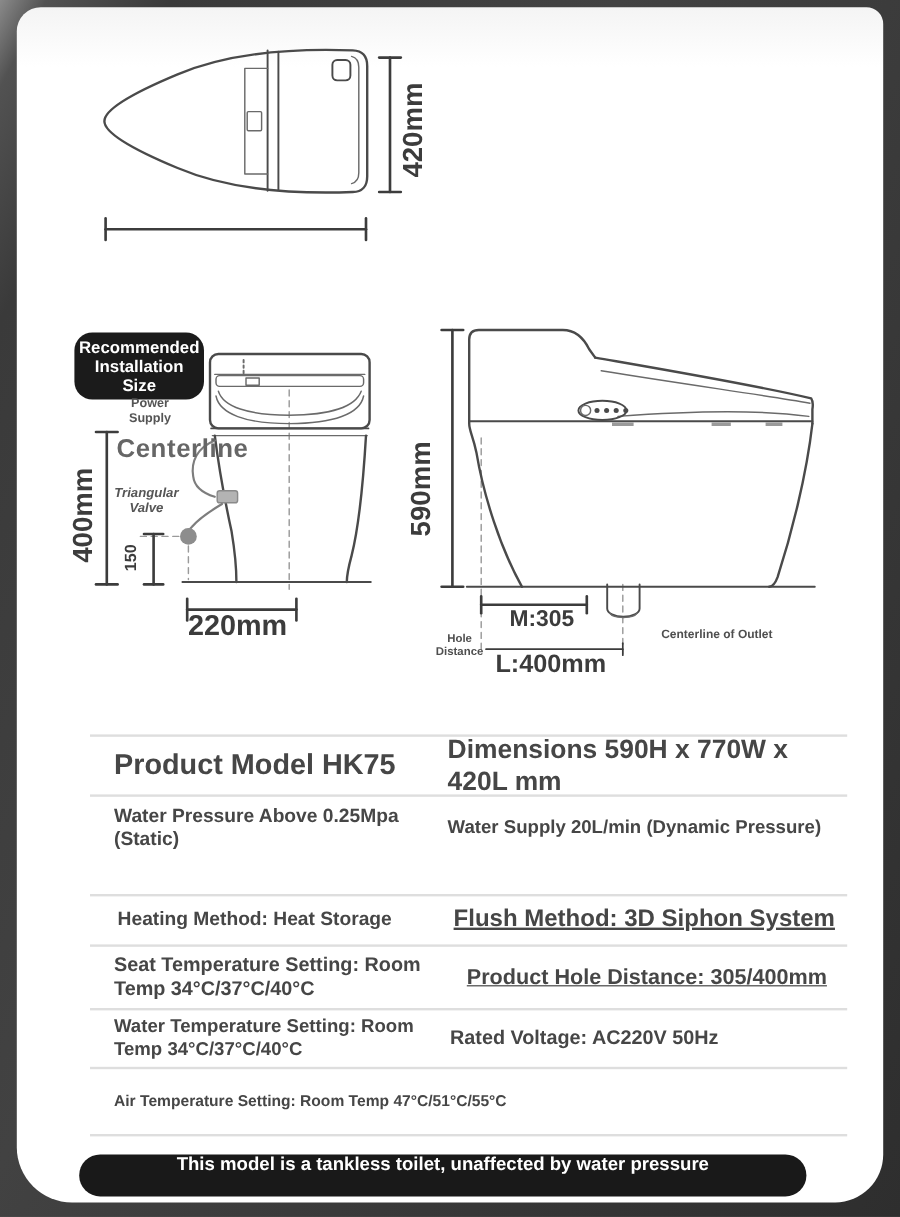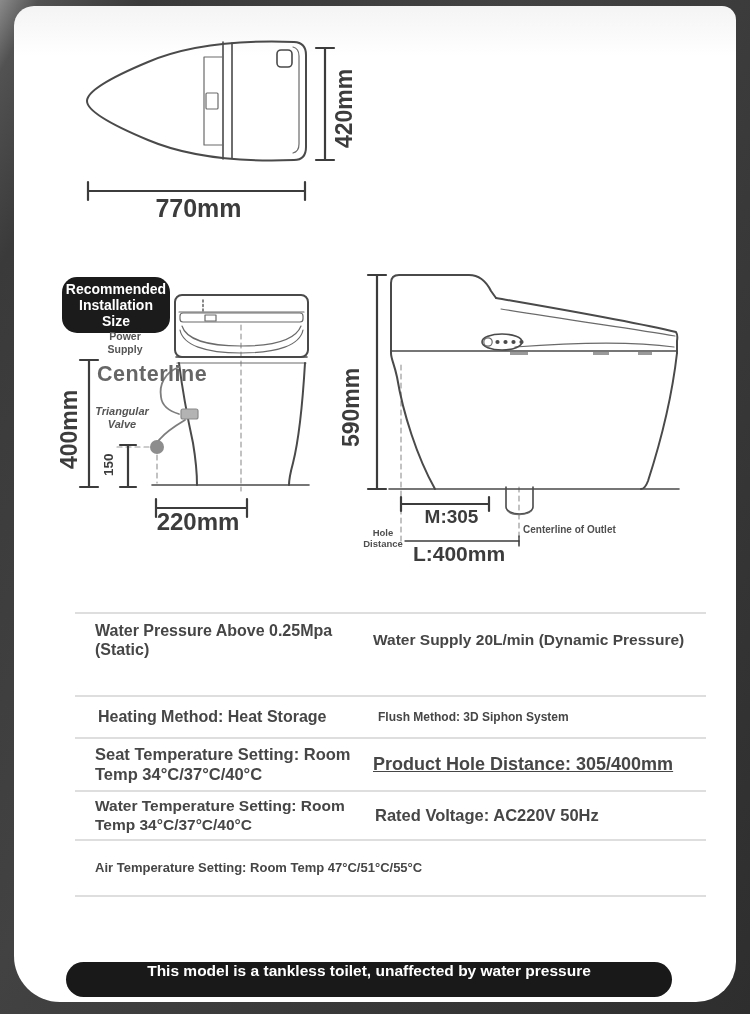--- a/index.html
+++ b/index.html
@@ -39,22 +39,22 @@
   }
   .badge span { display:block; }
   .curvature { position:absolute; left:97px; top:362px; font-size:21.5px; font-weight:bold; color:#666666; letter-spacing:0.5px; }
   .spec { position:absolute; left:75px; top:612px; width:631px; color:#464646; }
   .spec-row { display:flex; align-items:center; border-top:2px solid #dedede; }
   .spec-row.last { border-bottom:2px solid #dedede; }
   .cell-l { width:285px; padding-left:20px; font-weight:bold; line-height:1.18; }
   .cell-r { flex:1; padding-left:13px; font-weight:bold; line-height:1.18; white-space:nowrap; }
   .r1 { height:50px; } .r1 .cell-l { font-size:24px; } .r1 .cell-r { font-size:22px; white-space:normal; }
   .r2 { height:55px; } .r2 .cell-l { font-size:16px; } .r2 .cell-r { font-size:15.5px; }
-  .r3 { height:42px;margin-top:28px; } .r3 .cell-l { font-size:16px; white-space:nowrap; padding-left:23px; } .r3 .cell-r { font-size:12px; padding-left:18px; }
-  .r4 { height:53px; } .r4 .cell-l { font-size:16.5px; } .r4 .cell-r { font-size:18px;text-decoration:underline; }
+  .r3 { height:42px;margin-top:28px; } .r3 .cell-l { font-size:16px; white-space:nowrap; padding-left:23px; } .r3 .cell-r { font-size:20px; padding-left:18px;text-decoration:underline; }
+  .r4 { height:53px;gap:16px; } .r4 .cell-l { font-size:16.5px; } .r4 .cell-r { font-size:18px;text-decoration:underline; }
   .r5 { height:49px; } .r5 .cell-l { font-size:15.5px; } .r5 .cell-r { font-size:16.5px; padding-left:15px; }
   .r6 { height:58px; } .r6 .cell-l { width:100%; font-size:13px; white-space:nowrap; }
   .footer-pill {
     position:absolute; left:66px; top:962px; width:606px; height:35px;
     background:#191919; border-radius:18px; color:#ffffff;
     display:flex; align-items:flex-start; justify-content:center;
     font-size:15.5px; font-weight:bold;
   }
 </style>
 </head>
@@ -72,21 +72,20 @@
     <rect class="thin" x="126" y="58" width="12" height="16" rx="1"></rect>
     <rect class="mid" x="197" y="15" width="15" height="17" rx="4"></rect>
     <path class="dim" d="M245,13 V125"></path>
     <path class="dim" d="M236,13 H254"></path>
     <path class="dim" d="M236,125 H254"></path>
     <path class="dim" d="M8,156 H225"></path>
     <path class="dim" d="M8,147 V165"></path>
     <path class="dim" d="M225,147 V165"></path>
   </svg>
   <div class="vlabel" style="left:330px; top:52px; width:28px; height:112px; font-size:23px;">420mm</div>
-  <div class="dimlabel" style="left:136px; top:196px; width:125px; font-size:25px;">770mm</div>
 
   <div class="badge">
     <span>Recommended</span>
     <span>Installation Size</span>
   </div>
 
   <svg style="left:55px; top:275px;" width="265" height="265" viewBox="0 0 265 265">
     <path class="dash" d="M186,50 V216"></path>
     <path class="dash" d="M62,172 H94"></path>
     <path class="dash" d="M102,180 V208"></path>
@@ -150,23 +149,27 @@
     <path class="dim" d="M66,239 H154"></path>
     <path class="dim" d="M66,232 V246"></path>
     <path class="dim" d="M154,232 V246"></path>
     <path class="dimthin" d="M70,276 H184"></path>
     <path class="dimthin" d="M184,271 V281"></path>
   </svg>
   <div class="vlabel" style="left:337px; top:355px; width:28px; height:105px; font-size:23px;">590mm</div>
   <div class="dimlabel" style="left:414px; top:507px; width:75px; font-size:19px;">M:305</div>
   <div class="small-note" style="left:357px; top:527px; width:52px; font-size:9.5px; color:#4f4f4f;">Hole Distance</div>
   <div class="dimlabel" style="left:404px; top:543px; width:110px; font-size:21px;">L:400mm</div>
-  <div class="small-note" style="left:523px; top:524px; width:95px; font-size:10px; text-align:left; color:#4f4f4f;">Centerline of Outlet</div>
+  <div class="small-note" style="left:551px; top:524px; width:95px; font-size:10px; text-align:left; color:#4f4f4f;">Centerline of Outlet</div>
 
   <div class="spec">
+    <div class="spec-row r1">
+      <div class="cell-l">Product Model HK75</div>
+      <div class="cell-r">Dimensions 590H x 770W x 420L mm</div>
+    </div>
     <div class="spec-row r2">
       <div class="cell-l">Water Pressure Above 0.25Mpa (Static)</div>
       <div class="cell-r">Water Supply 20L/min (Dynamic Pressure)</div>
     </div>
     <div class="spec-row r3">
       <div class="cell-l">Heating Method: Heat Storage</div>
       <div class="cell-r">Flush Method: 3D Siphon System</div>
     </div>
     <div class="spec-row r4">
       <div class="cell-l">Seat Temperature Setting: Room Temp 34°C/37°C/40°C</div>

